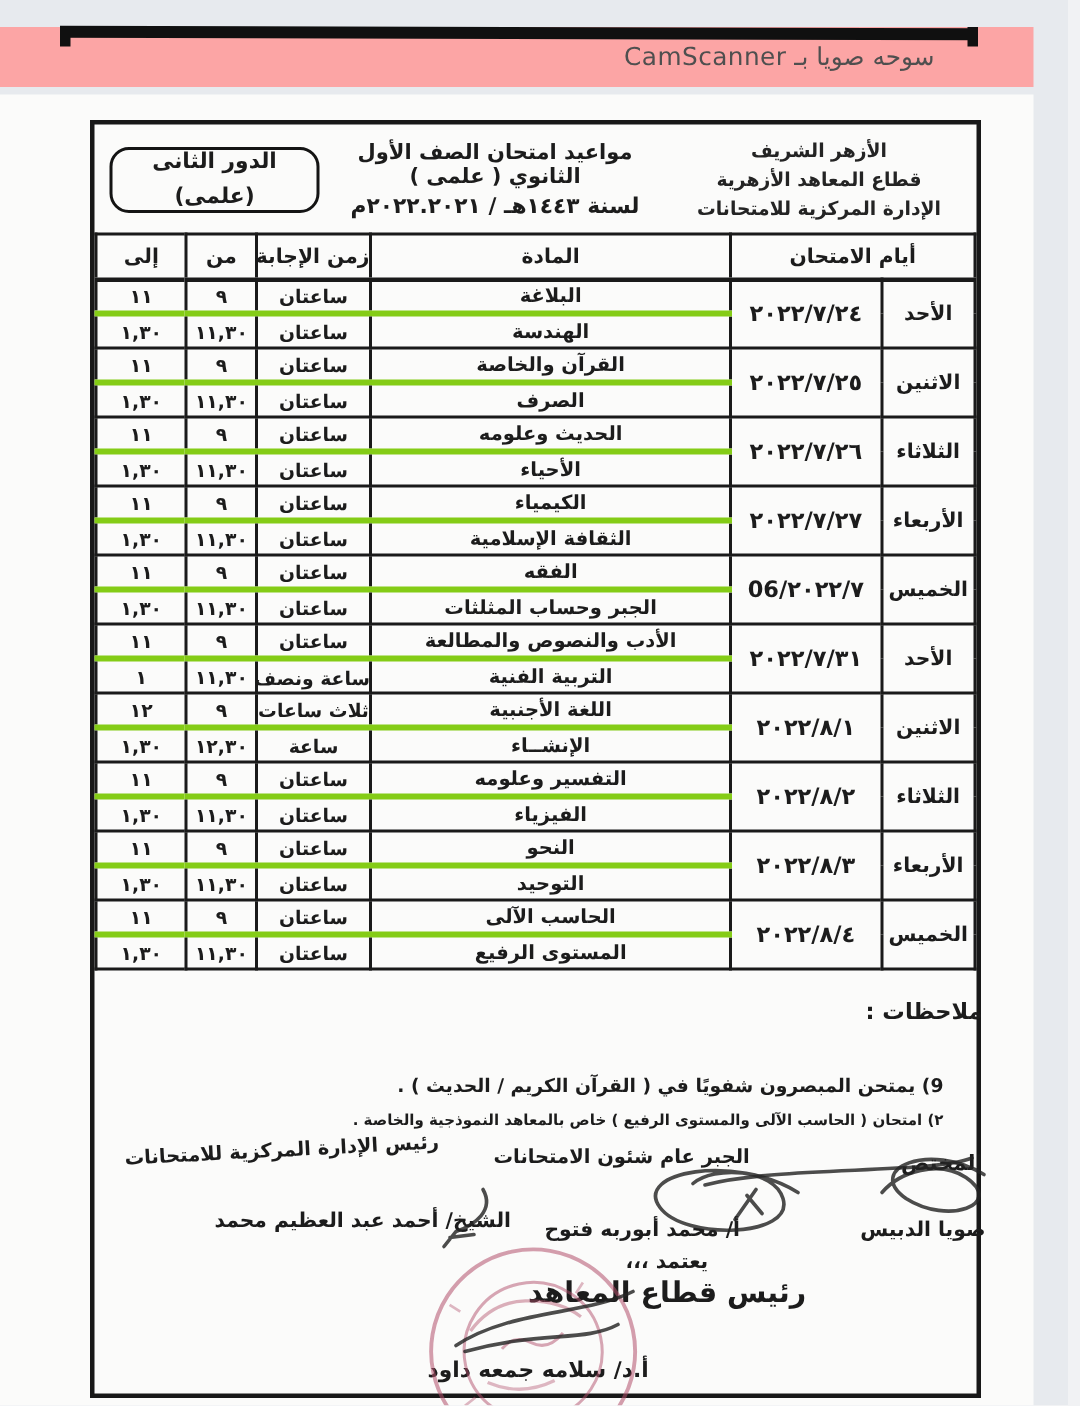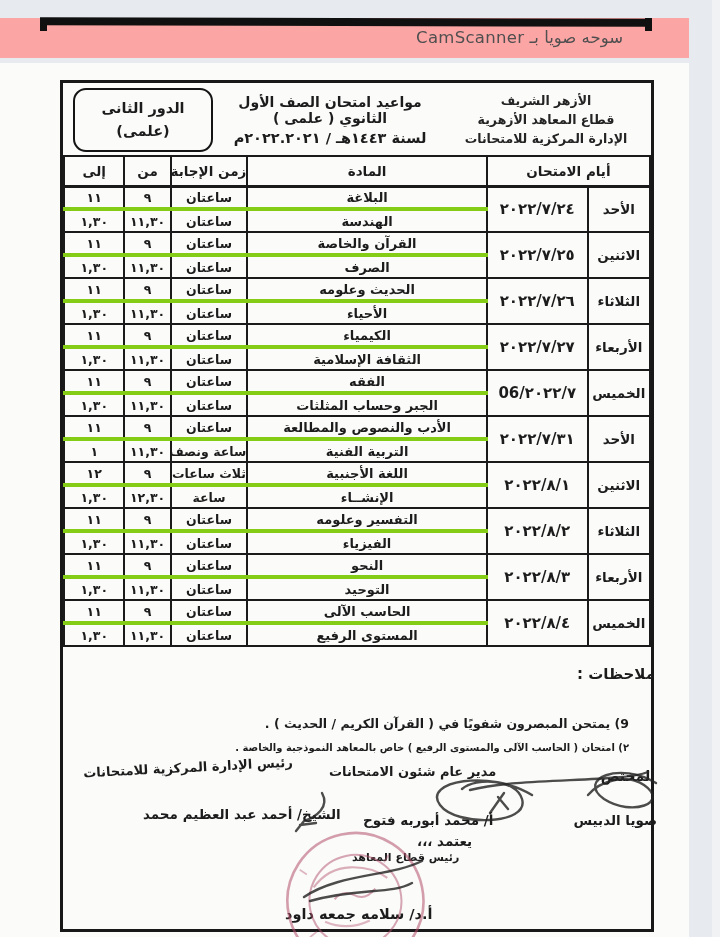--- a/index.html
+++ b/index.html
@@ -32,21 +32,21 @@
     border:3px solid #181818;background:transparent;
   }
   
   .band{display:flex;flex-direction:row;align-items:center;height:72px;padding:2px 6px 0 6px;}
   .letterhead{width:198px;text-align:center;font-weight:bold;font-size:12.5px;line-height:1.5;
     color:#242424;filter:blur(.25px);transform:scaleY(1.02);}
   .titleblock{flex:1;text-align:center;font-weight:bold;}
   .titleblock .t1{font-size:14px;}
   .titleblock .t2{font-size:14.5px;margin-top:4px;letter-spacing:.2px;}
   .badge{
-    width:140px;height:64px;margin-left:4px;border:2.5px solid #141414;border-radius:13px;
+    width:140px;height:44px;margin-left:4px;border:2.5px solid #141414;border-radius:13px;
     display:flex;flex-direction:column;justify-content:center;text-align:center;
     font-weight:bold;font-size:14.5px;line-height:1.6;
   }
   
   table.tt{width:100%;border-collapse:collapse;table-layout:fixed;}
   table.tt th,table.tt td{
     border:2.5px solid #1a1a1a;text-align:center;vertical-align:middle;
     font-weight:bold;padding:0;overflow:hidden;white-space:nowrap;
   }
   table.tt thead th{height:30px;font-size:13.5px;border-bottom-width:3px;}
@@ -61,21 +61,21 @@
   .notes-h{right:-4px;top:582px;font-size:15px;}
   .note1{right:22px;top:633px;font-size:12.5px;}
   .note2{right:22px;top:659px;font-size:10px;}
   .sig-t-right{right:-4px;top:685px;font-size:14px;}
   .sig-t-mid{left:266px;top:681px;font-size:13px;}
   .sig-t-left{left:20px;top:677px;font-size:13px;transform:rotate(-3deg);}
   .sig-n-right{right:-6px;top:729px;font-size:13.5px;}
   .sig-n-mid{left:300px;top:729px;font-size:13.5px;}
   .sig-n-left{left:80px;top:723px;font-size:13.5px;}
   .approve-w{left:354px;top:750px;font-size:13.5px;}
-  .approve-t{left:289px;top:768px;font-size:11px;}
+  .approve-t{left:289px;top:768px;font-size:19px;}
   .approve-n{left:222px;top:823px;font-size:14.5px;}
   svg.overlay{position:absolute;pointer-events:none;}
 </style>
 </head>
 <body>
 
 <div class="page-top">
   <div class="cut-bar"></div>
   <div class="cut-bar-stub-l"></div>
   <div class="cut-bar-stub-r"></div>
@@ -263,21 +263,21 @@
             <td class="tm">١,٣٠</td>
           </tr>
         </tbody>
     </table>
 
     <div class="abs notes-h">ملاحظات :</div>
     <div class="abs note1">9) يمتحن المبصرون شفويًا في ( القرآن الكريم / الحديث ) .</div>
     <div class="abs note2">٢) امتحان ( الحاسب الآلى والمستوى الرفيع ) خاص بالمعاهد النموذجية والخاصة .</div>
 
     <div class="abs sig-t-right">المختص</div>
-    <div class="abs sig-t-mid">مدير عام شئون الامتحانات</div>
+    <div class="abs sig-t-mid">الجبر عام شئون الامتحانات</div>
     <div class="abs sig-t-left">رئيس الإدارة المركزية للامتحانات</div>
 
     <div class="abs sig-n-right">صويا الدبيس</div>
     <div class="abs sig-n-mid">أ/ محمد أبوربه فتوح</div>
     <div class="abs sig-n-left">الشيخ/ أحمد عبد العظيم محمد</div>
 
     <div class="abs approve-w">يعتمد ،،،</div>
     <div class="abs approve-t">رئيس قطاع المعاهد</div>
     <div class="abs approve-n">أ.د/ سلامه جمعه داود</div>
 

